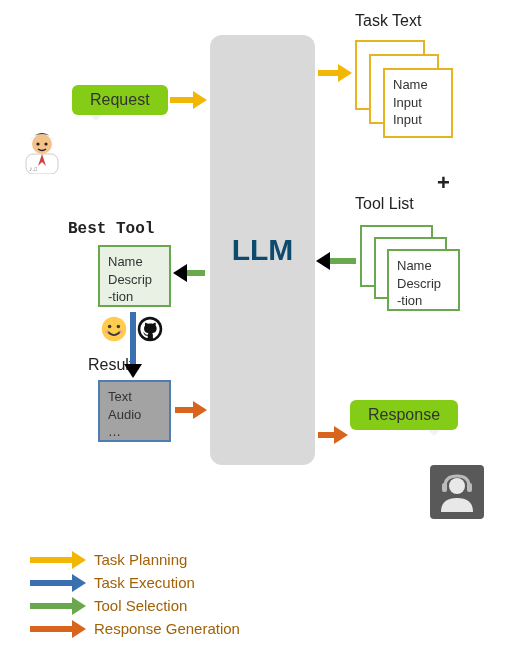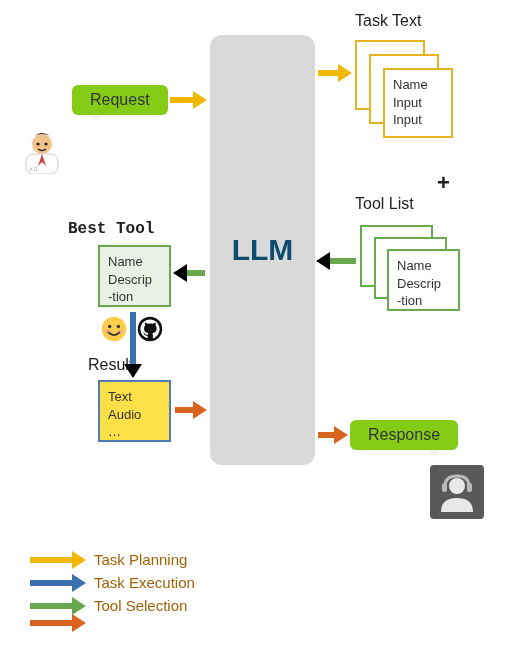--- a/index.html
+++ b/index.html
@@ -44,21 +44,21 @@
   }
   .bubble.req { left: 72px; top: 85px; }
   .bubble.req::after {
     content: "";
     position: absolute;
     left: 18px; bottom: -12px;
     border-width: 6px;
     border-style: solid;
     border-color: #f2f2f2 transparent transparent transparent;
   }
-  .bubble.resp { left: 350px; top: 420px; }
+  .bubble.resp { left: 350px; top: 400px; }
   .bubble.resp::after {
     content: "";
     position: absolute;
     right: 18px; bottom: -12px;
     border-width: 6px;
     border-style: solid;
     border-color: #f2f2f2 transparent transparent transparent;
   }
   .avatar-sci {
     position: absolute;
@@ -117,21 +117,21 @@
     line-height: 1.35;
     padding: 6px 8px;
     color: #333;
   }
 
   .result-card {
     position: absolute;
     left: 98px; top: 380px;
     width: 73px; height: 62px;
     border: 2px solid #4f7db3;
-    background: #fde047;
+    background: #a3a3a3;
     font-size: 13px;
     line-height: 1.35;
     padding: 6px 8px;
     color: #333;
   }
 
   .icons-row {
     position: absolute;
     left: 100px; top: 315px;
     display: flex; gap: 8px;
@@ -359,16 +359,17 @@
           <div class="ls"></div>
           <div class="lh"></div>
         </div>
       <span class="txt">Tool Selection</span>
     </div>
     <div class="row">
       <div class="larrow lo">
           <div class="ls"></div>
           <div class="lh"></div>
         </div>
+      <span class="txt">Response Generation</span>
     </div>
   </div>
 
 </div>
 
 </body></html>

